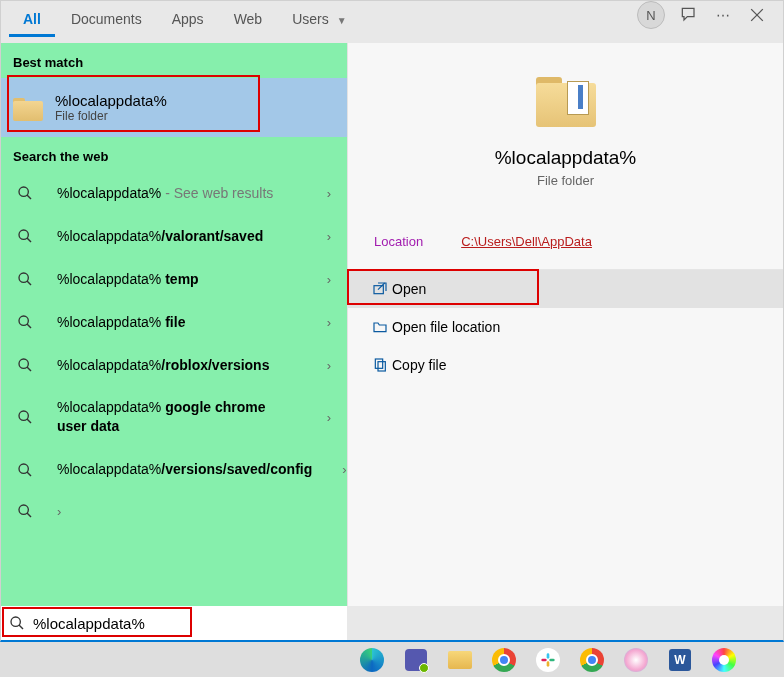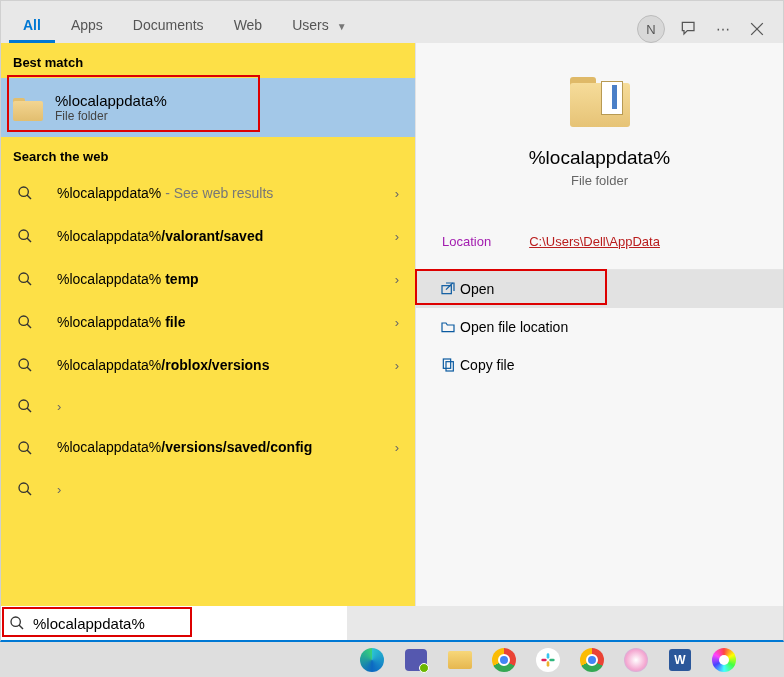--- a/index.html
+++ b/index.html
@@ -17,21 +17,21 @@
     width: 784px;
     height: 642px;
     background: #e8e8e8;
     display: flex;
     flex-direction: column;
     border: 1px solid #d0d0d0;
     border-bottom: 2px solid #0078d4;
   }
   .top-bar {
     display: flex;
-    align-items: flex-end;
+    align-items: flex-start;
     height: 42px;
     padding: 0 8px;
     background: #e8e8e8;
     gap: 2px;
   }
   .tab {
     padding: 10px 14px;
     font-size: 14px;
     color: #555;
     cursor: pointer;
@@ -66,22 +66,22 @@
     display:flex; align-items:center; justify-content:center;
     color:#555;
     cursor:pointer;
   }
   .body {
     flex: 1;
     display: flex;
     overflow: hidden;
   }
   .left-panel {
-    width: 414px;
-    background: #fde047;
+    width: 346px;
+    background: #86efac;
     overflow-y: auto;
   }
   .right-panel {
     flex: 1;
     background: #f7f7f7;
     border-left: 1px solid #e2e2e2;
     display: flex;
     flex-direction: column;
   }
   .section-label {
@@ -245,22 +245,22 @@
     cursor:pointer;
   }
   .tb-circle { width:24px;height:24px;border-radius:50%; }
 </style>
 </head>
 <body>
 
 <div class="search-window">
   <div class="top-bar">
     <div class="tab active">All</div>
+    <div class="tab">Documents</div>
     <div class="tab">Apps</div>
-    <div class="tab">Documents</div>
     <div class="tab">Web</div>
     <div class="tab">
       <span>Users</span>
       <span class="chev">▼</span>
     </div>
     <div class="top-right">
       <div class="avatar">N</div>
       <div class="tb-icon">
         <svg viewBox="0 0 24 24" fill="none" stroke="currentColor" stroke-width="1.5">
             <path d="M4 4h14v10H10l-4 4v-4H4z"></path>
@@ -339,20 +339,21 @@
     <span class="rr-text">%localappdata%<span class="bold">/roblox/versions</span><span class="suffix"></span></span>
     <span class="chevron-r">›</span>
           </div>
           <div class="result-row">
     <span class="search-icon-sm">
       <svg viewBox="0 0 24 24" fill="none" stroke="#333" stroke-width="2">
                 <circle cx="10" cy="10" r="7"></circle>
                 <line x1="15" y1="15" x2="21" y2="21"></line>
               </svg>
     </span>
+    <span class="rr-text">%localappdata%<span class="bold"> google chrome user data</span><span class="suffix"></span></span>
     <span class="chevron-r">›</span>
           </div>
           <div class="result-row">
     <span class="search-icon-sm">
       <svg viewBox="0 0 24 24" fill="none" stroke="#333" stroke-width="2">
                 <circle cx="10" cy="10" r="7"></circle>
                 <line x1="15" y1="15" x2="21" y2="21"></line>
               </svg>
     </span>
     <span class="rr-text">%localappdata%<span class="bold">/versions/saved/config</span><span class="suffix"></span></span>

